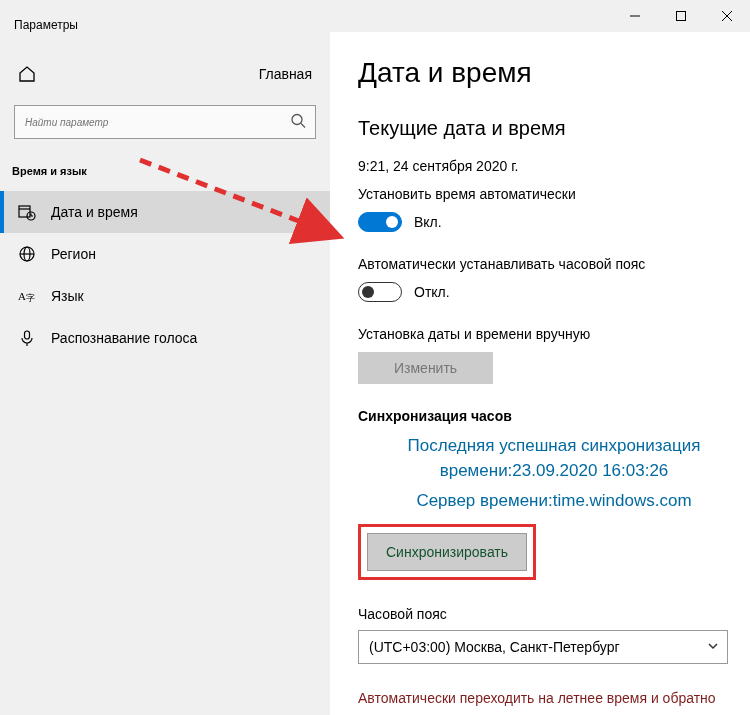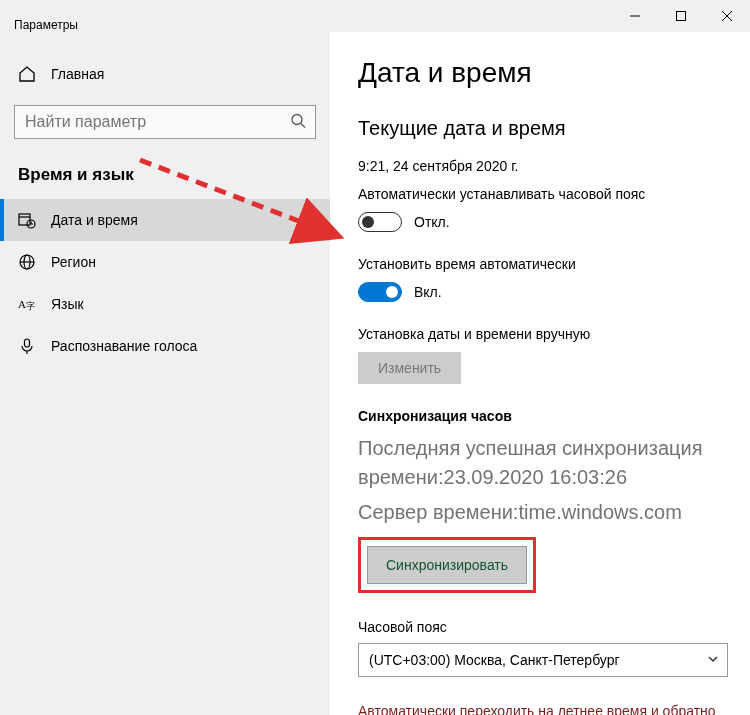--- a/index.html
+++ b/index.html
@@ -40,45 +40,47 @@
       background: #f0f0f0;
       padding-top: 25px;
     }
     .home {
       display: flex;
       align-items: center;
       gap: 15px;
       padding: 8px 18px;
       cursor: pointer;
       font-size: 14px;
+      justify-content: space-between;
     }
     .search-wrap {
       margin: 14px 14px 18px 14px;
       position: relative;
     }
     .search {
       width: 100%;
       height: 34px;
       border: 1px solid #999;
       background: #fafafa;
       padding: 0 36px 0 10px;
-      font-size: 16px;
+      font-size: 10px;
       font-family: inherit;
+      font-style: italic;
       color: #666;
     }
     .search-icon {
       position: absolute;
       right: 10px;
       top: 50%;
       transform: translateY(-50%);
     }
     .category {
       font-weight: 600;
-      padding: 8px 18px 14px 18px;
-      font-size: 17px;
+      padding: 8px 18px 14px 12px;
+      font-size: 11px;
     }
     .nav-item {
       display: flex;
       align-items: center;
       gap: 15px;
       padding: 12px 18px;
       cursor: pointer;
       font-size: 14px;
     }
     .nav-item.selected {
@@ -148,21 +150,21 @@
       position: absolute;
       width: 12px;
       height: 12px;
       border-radius: 50%;
       background: #333;
       left: 3px;
       top: 3px;
     }
     .btn-disabled {
       display: inline-block;
-      padding: 8px 20px;
+      padding: 8px 36px;
       background: #ccc;
       color: #777;
       font-size: 14px;
       border: none;
     }
     .btn-normal {
       display: inline-block;
       padding: 10px 18px;
       background: #ccc;
       color: #14532d;
@@ -175,24 +177,25 @@
       border: 3px solid #e03030;
       padding: 6px;
       margin-top: 4px;
     }
     .sync-section h3 {
       font-size: 14px;
       font-weight: 600;
       margin-bottom: 10px;
     }
     .sync-info {
-      font-size: 20px;
-      color: #737373;
+      font-size: 17px;
+      color: #0369a1;
       line-height: 1.45;
       margin-bottom: 6px;
+      text-align: center;
     }
     .tz-section {
       margin-top: 26px;
     }
     .tz-section .setting-label { font-size: 14px; margin-bottom: 8px; }
     .tz-select {
       width: 370px;
       border: 1px solid #999;
       height: 34px;
       display: flex;
@@ -306,32 +309,32 @@
     </div>
 
   </div>
 
   <div class="main">
     <h1>Дата и время</h1>
     <h2>Текущие дата и время</h2>
     <div class="datetime-current">9:21, 24 сентября 2020 г.</div>
 
     <div class="setting-block">
+      <div class="setting-label">Установить время автоматически</div>
+      <div class="toggle-row">
+        <div class="toggle on"></div>
+        <span>Вкл.</span>
+      </div>
+    </div>
+
+    <div class="setting-block">
       <div class="setting-label">Автоматически устанавливать часовой пояс</div>
       <div class="toggle-row">
         <div class="toggle off"></div>
         <span>Откл.</span>
-      </div>
-    </div>
-
-    <div class="setting-block">
-      <div class="setting-label">Установить время автоматически</div>
-      <div class="toggle-row">
-        <div class="toggle on"></div>
-        <span>Вкл.</span>
       </div>
     </div>
 
     <div class="setting-block">
       <div class="setting-label">Установка даты и времени вручную</div>
       <button class="btn-disabled">Изменить</button>
     </div>
 
     <div class="sync-section">
       <h3>Синхронизация часов</h3>

